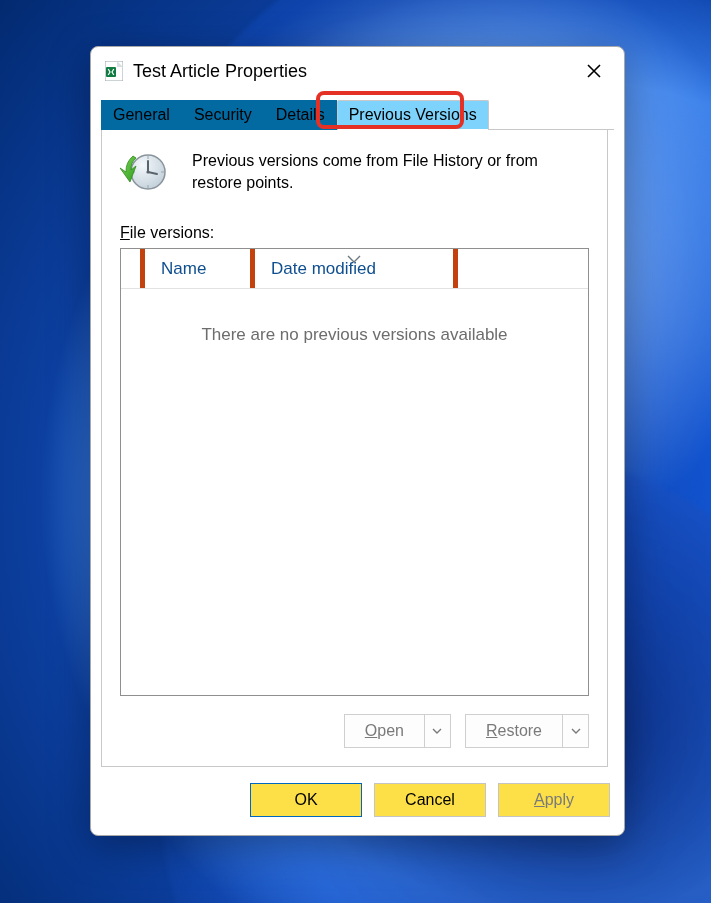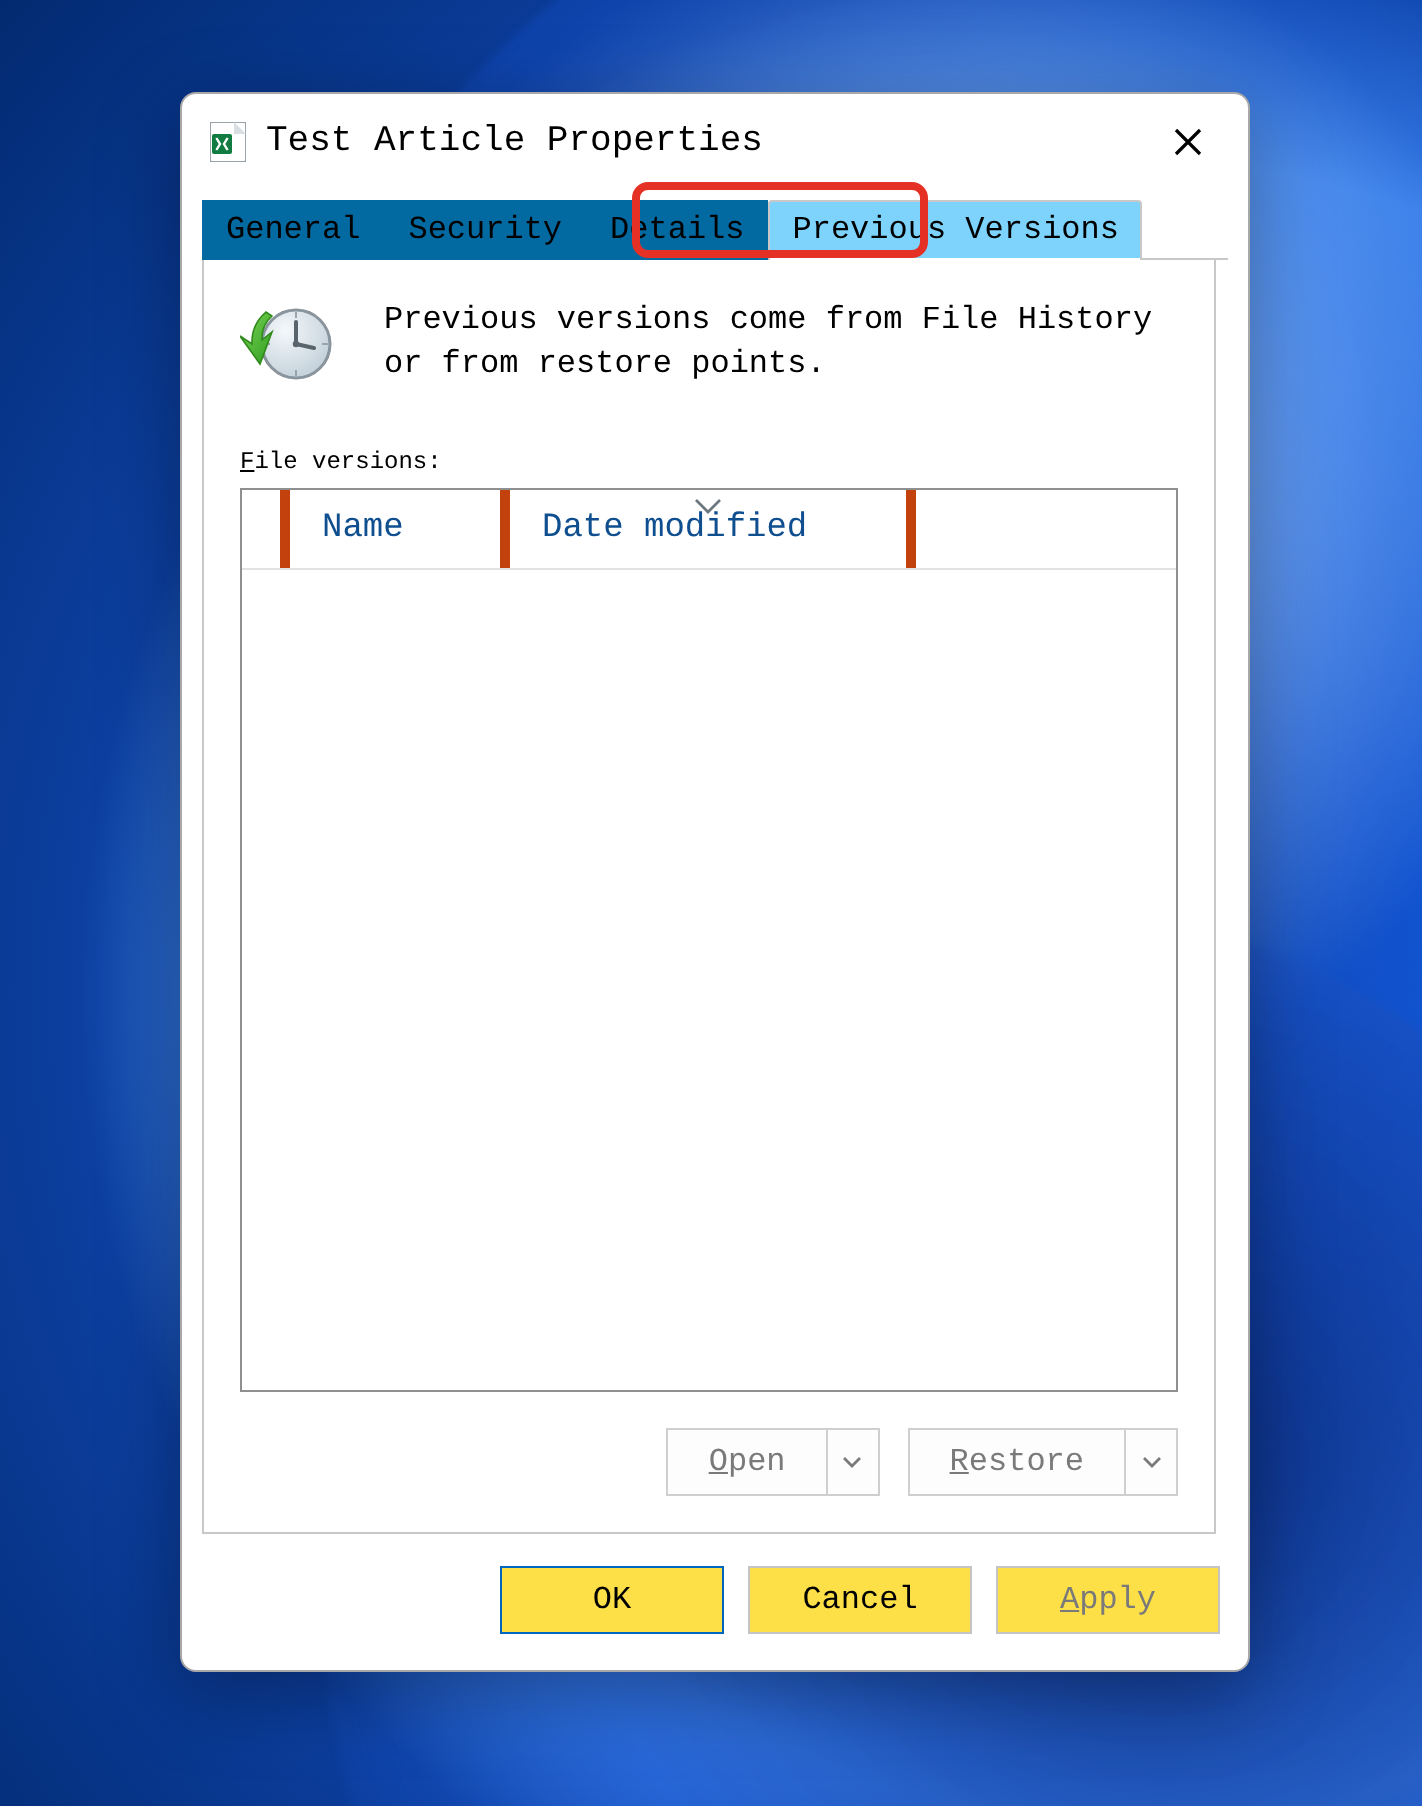--- a/index.html
+++ b/index.html
@@ -40,21 +40,20 @@
     position: absolute;
     left: 90px; top: 46px;
     width: 535px; height: 790px;
     background: #ffffff;
     border: 1px solid #a8a8a8;
     border-radius: 8px;
     box-shadow: 0 10px 40px rgba(0,0,0,0.35);
     display: flex;
     flex-direction: column;
     z-index: 5;
-    font-family: Liberation Mono, monospace;
   }
 
   
   .titlebar {
     display: flex;
     align-items: center;
     height: 48px;
     padding: 0 8px 0 14px;
   }
   .titlebar .app-icon {
@@ -130,21 +129,21 @@
     padding: 18px 18px 18px 18px;
     display: flex;
     flex-direction: column;
     position: relative;
   }
 
   .info-row { display: flex; gap: 24px; margin-bottom: 28px; }
   .info-icon { width: 48px; height: 48px; flex: 0 0 48px; }
   .info-text { font-size: 16px; line-height: 1.35; color: #000; padding-top: 2px; }
 
-  .versions-label { font-size: 12px; margin-bottom: 6px; }
+  .versions-label { font-size: 16px; margin-bottom: 6px; }
   .versions-label .ul { text-decoration: underline; }
 
   .listview {
     flex: 1;
     border: 1px solid #8f8f8f;
     background: #ffffff;
     display: flex;
     flex-direction: column;
     overflow: hidden;
   }
@@ -301,20 +300,21 @@
           <div class="lv-col date">
             <span>Date modified</span>
             <span class="sort-caret">
               <svg width="14" height="8" viewBox="0 0 14 8">
                   <path d="M1 1 L7 7 L13 1" fill="none" stroke="#6b7880" stroke-width="1.4"></path>
                 </svg>
             </span>
           </div>
           <div class="lv-col end"></div>
         </div>
+        <div class="lv-empty">There are no previous versions available</div>
       </div>
 
       <div class="action-row">
         <div class="splitbtn disabled">
           <div class="main">
             <span class="ul">O</span>
               <span>pen</span>
           </div>
           <div class="drop">
             <svg width="10" height="6" viewBox="0 0 10 6">

